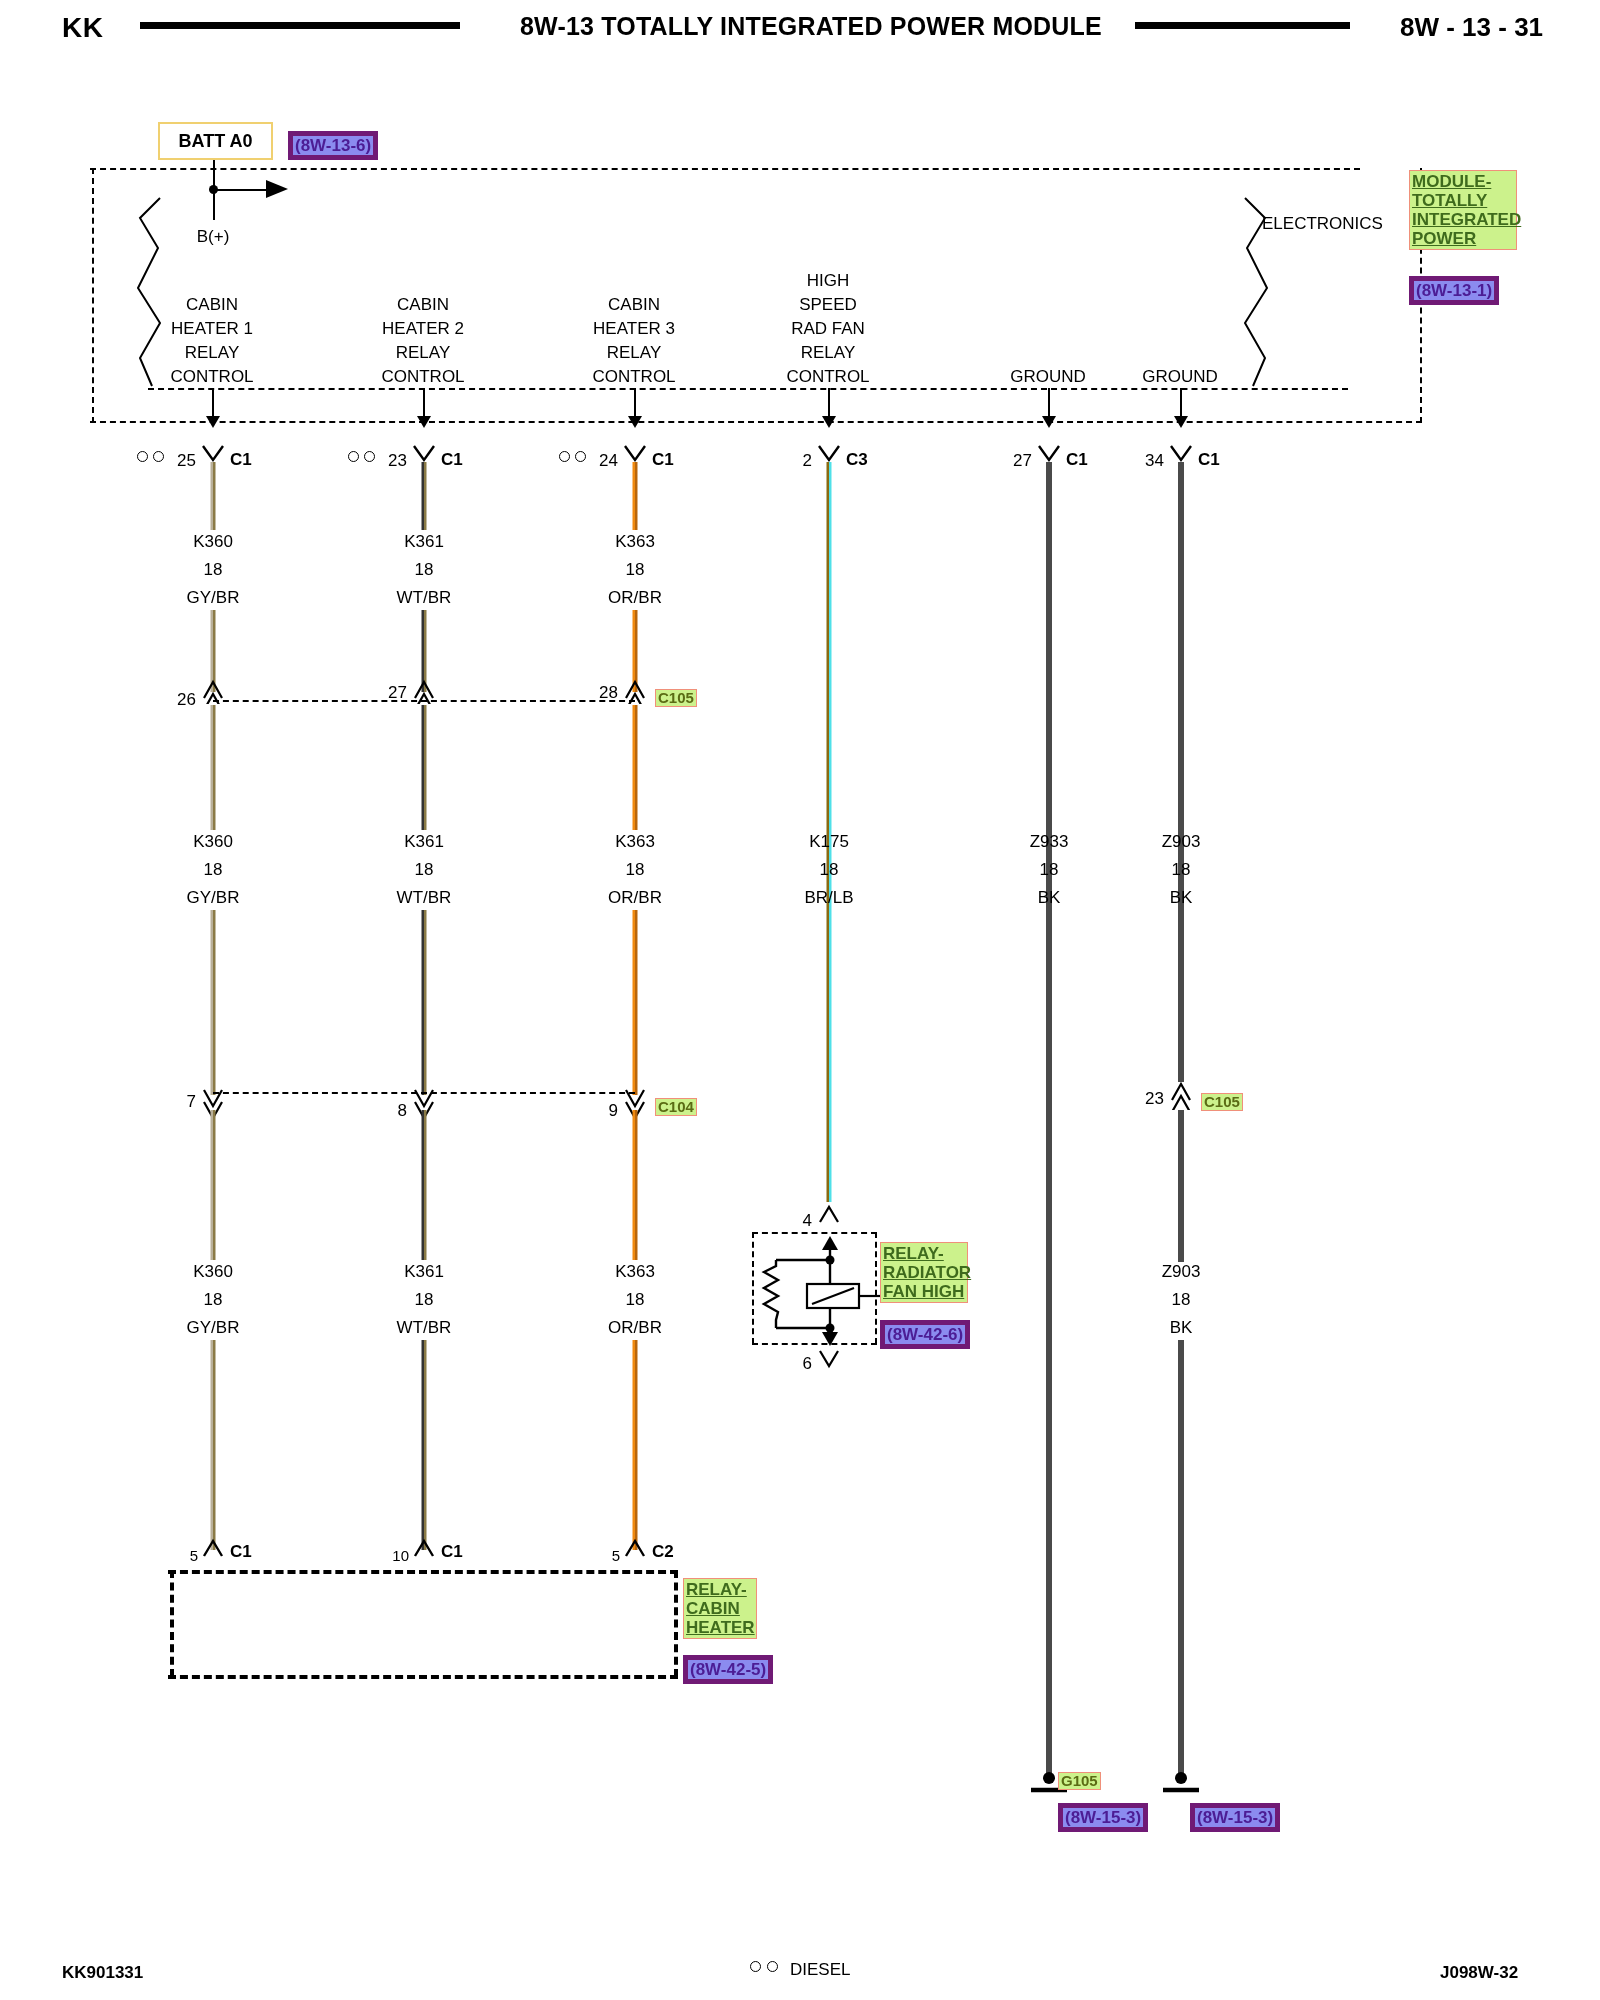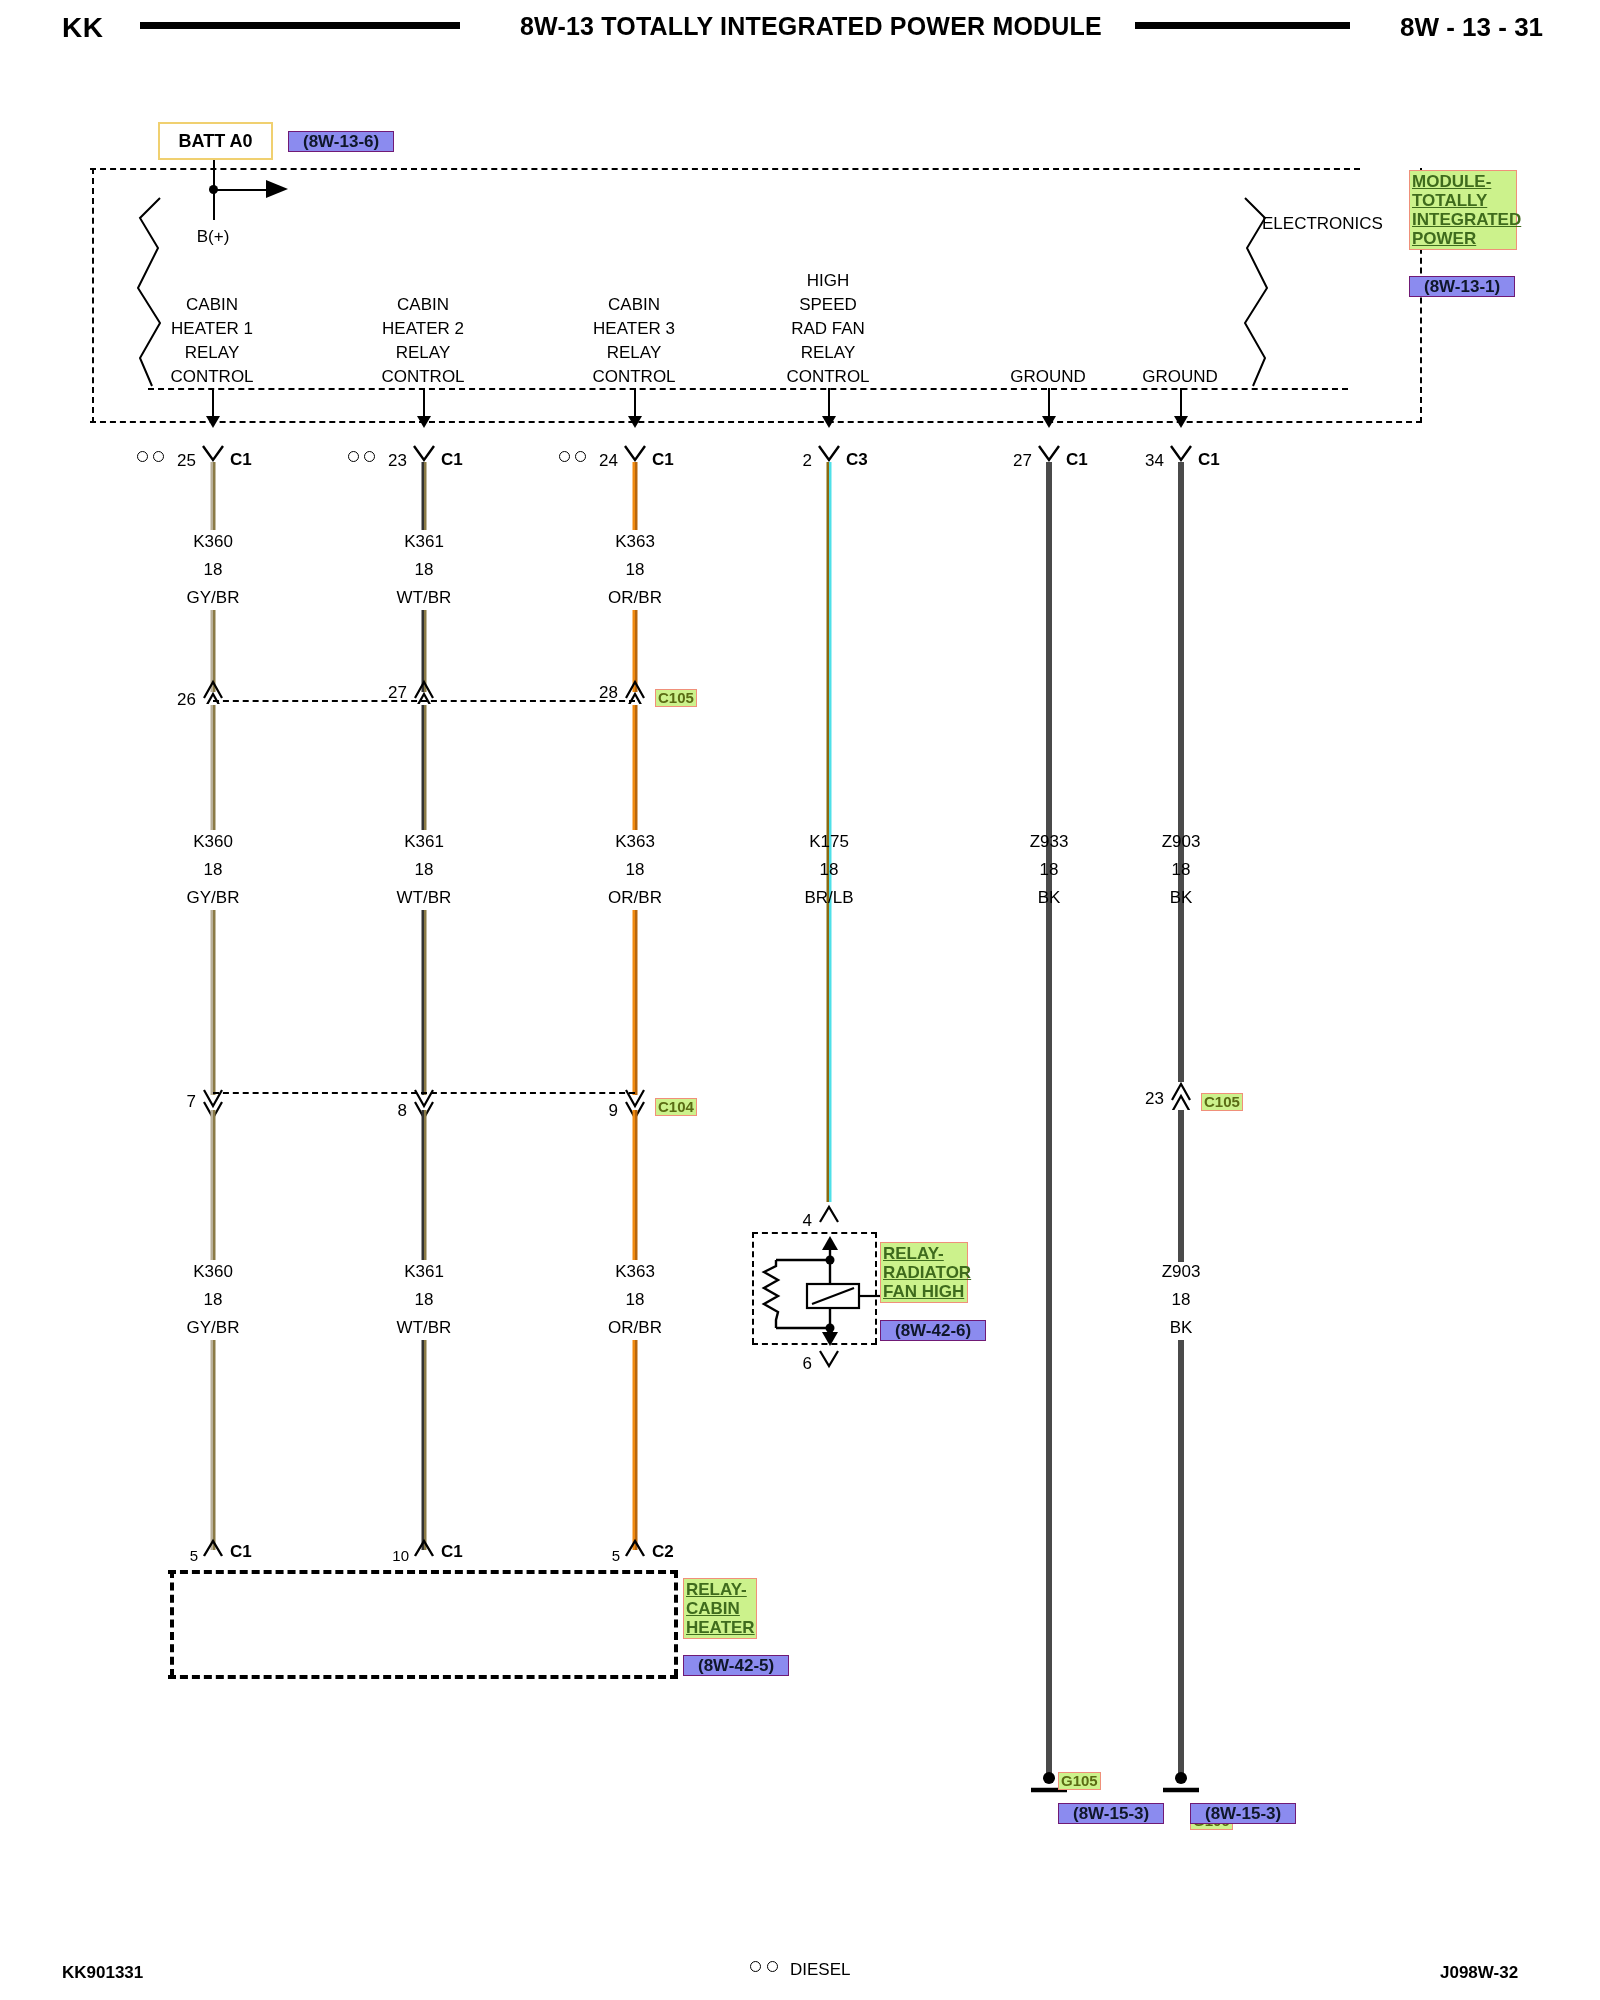--- a/index.html
+++ b/index.html
@@ -100,26 +100,26 @@
     font-weight: bold;
     font-size: 17px;
     line-height: 19px;
     padding: 1px 2px;
     white-space: nowrap;
   }
   .callout.multi { white-space: normal; text-decoration: underline; }
   .ref {
     position: absolute;
     background: #8b8bef;
-    border: 1px solid #701a75;
-    color: #0f172a;
+    border: 5px solid #701a75;
+    color: #4c1d95;
     font-weight: bold;
     font-size: 17px;
     line-height: 19px;
-    padding: 0 14px;
+    padding: 0 2px;
     white-space: nowrap;
   }
   .conn-tag {
     position: absolute;
     background: #ccf28c;
     border: 1px solid #f0907a;
     color: #5a6b14;
     font-weight: bold;
     font-size: 15px;
     line-height: 16px;

